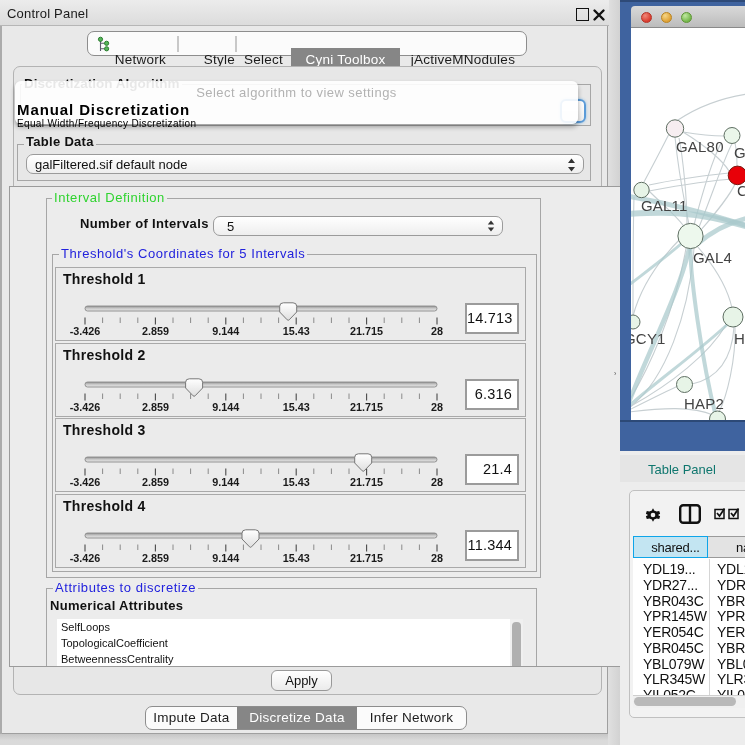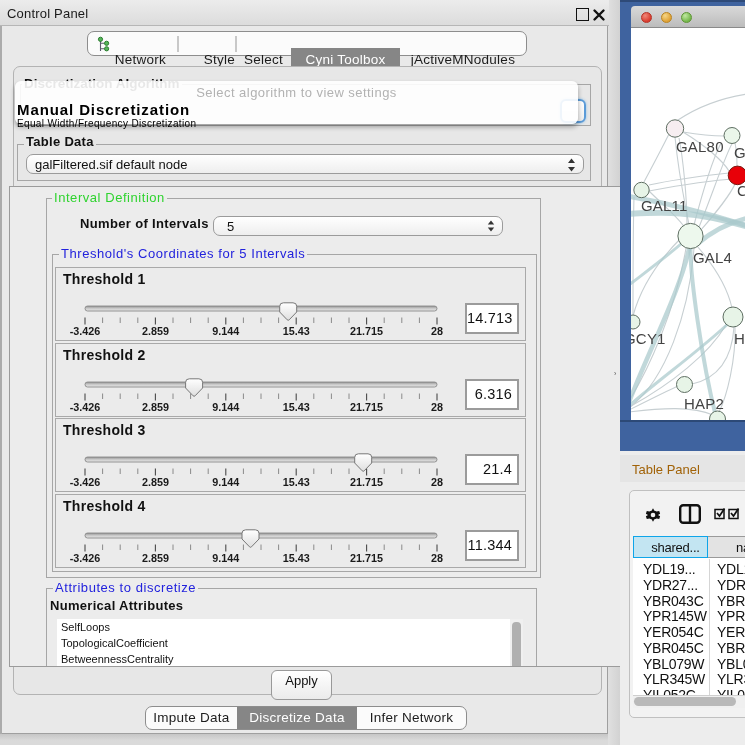--- a/index.html
+++ b/index.html
@@ -236,21 +236,21 @@
     <div style="position:absolute; left:40px; top:411px; font-size:13px; letter-spacing:0.3px; font-weight:bold; color:#111;">Numerical Attributes</div>
     <div style="position:absolute; left:47px; top:432px; width:466px; height:66px; background:#fff; font-size:11px; color:#111;">
       <div style="padding:2px 0 0 4px;">SelfLoops</div>
       <div style="padding:4px 0 0 4px;">TopologicalCoefficient</div>
       <div style="padding:4px 0 0 4px;">BetweennessCentrality</div>
       <div style="position:absolute; right:0; top:0; width:13px; height:66px; background:#f0f0f0;"></div>
       <div style="position:absolute; right:2px; top:3px; width:9px; height:63px; background:#b0b0b0; border-radius:4px;"></div>
     </div>
   </div>
 
-  <div style="position:absolute; left:271px; top:670px; width:61px; height:30px; background:linear-gradient(#ffffff,#ebebeb); border:1px solid #999; border-radius:6px; text-align:center; font-size:13px; line-height:19px; color:#111;">Apply</div>
+  <div style="position:absolute; left:271px; top:670px; width:61px; height:21px; background:linear-gradient(#ffffff,#ebebeb); border:1px solid #999; border-radius:6px; text-align:center; font-size:13px; line-height:19px; color:#111;">Apply</div>
 
   <div id="btabs">
     <div class="seg" style="left:0px; width:91px;">Impute Data</div>
     <div class="seg dark" style="left:91px; width:120px;">Discretize Data</div>
     <div class="seg" style="left:211px; width:109px;">Infer Network</div>
   </div>
 </div>
 
 <div id="popup">
   <div style="position:absolute; left:0; top:4px; width:563px; text-align:center; font-size:13px; letter-spacing:0.45px; color:#b2b2b2;">Select algorithm to view settings</div>
@@ -323,21 +323,21 @@
 <text x="53" y="381">HAP2</text>
 </g>
 </svg>
   </div>
   <div style="position:absolute; left:0; top:420px; width:125px; height:2px; background:#2c4977;"></div>
 </div>
 
 <div style="position:absolute;left:614px;top:370px;width:5px;height:6px;color:#555;font-size:7px;">›</div>
 <div id="tpstrip">
   <div id="tphead">
-      <span style="position:absolute; left:12px; top:7px; font-size:13px; color:#a16207;">Table Panel</span>
+      <span style="position:absolute; left:28px; top:7px; font-size:13px; color:#0f766e;">Table Panel</span>
     </div>
   <div id="tablebox">
 <svg style="position:absolute;left:15px;top:16px" width="16" height="16" viewBox="0 0 18 18">
       <path d="M9 1.5 L10.6 4.2 A5.2 5.2 0 0 1 13 5.1 L16 4.5 L17 7.5 L14.6 9 A5.2 5.2 0 0 1 14.6 9 L17 10.5 L16 13.5 L13 12.9 A5.2 5.2 0 0 1 10.6 13.8 L9 16.5 L7.4 13.8 A5.2 5.2 0 0 1 5 12.9 L2 13.5 L1 10.5 L3.4 9 L1 7.5 L2 4.5 L5 5.1 A5.2 5.2 0 0 1 7.4 4.2 Z" fill="#111"></path>
       <circle cx="9" cy="9" r="2.6" fill="#f2f2f2"></circle>
     </svg>
     <svg style="position:absolute;left:49px;top:13px" width="22" height="20" viewBox="0 0 22 20">
       <rect x="1.2" y="1.2" width="19.6" height="17.6" rx="3" fill="none" stroke="#111" stroke-width="2.4"></rect>
       <line x1="11" y1="1.2" x2="11" y2="18.8" stroke="#111" stroke-width="2.4"></line>
     </svg>

